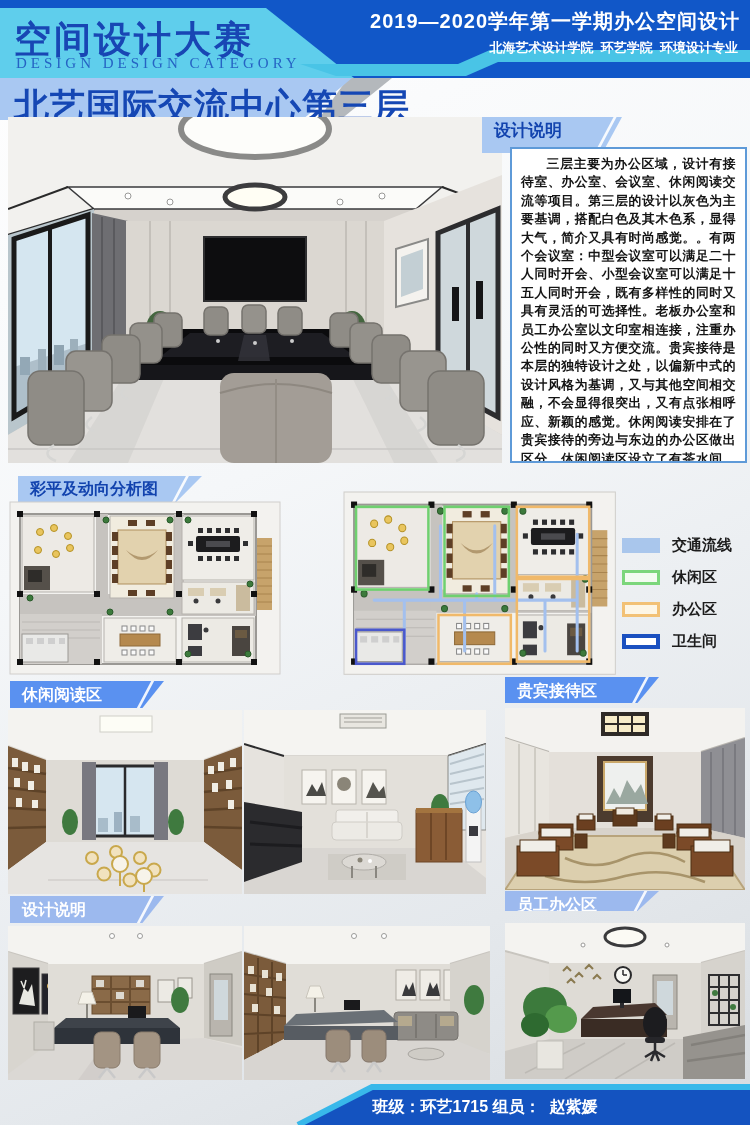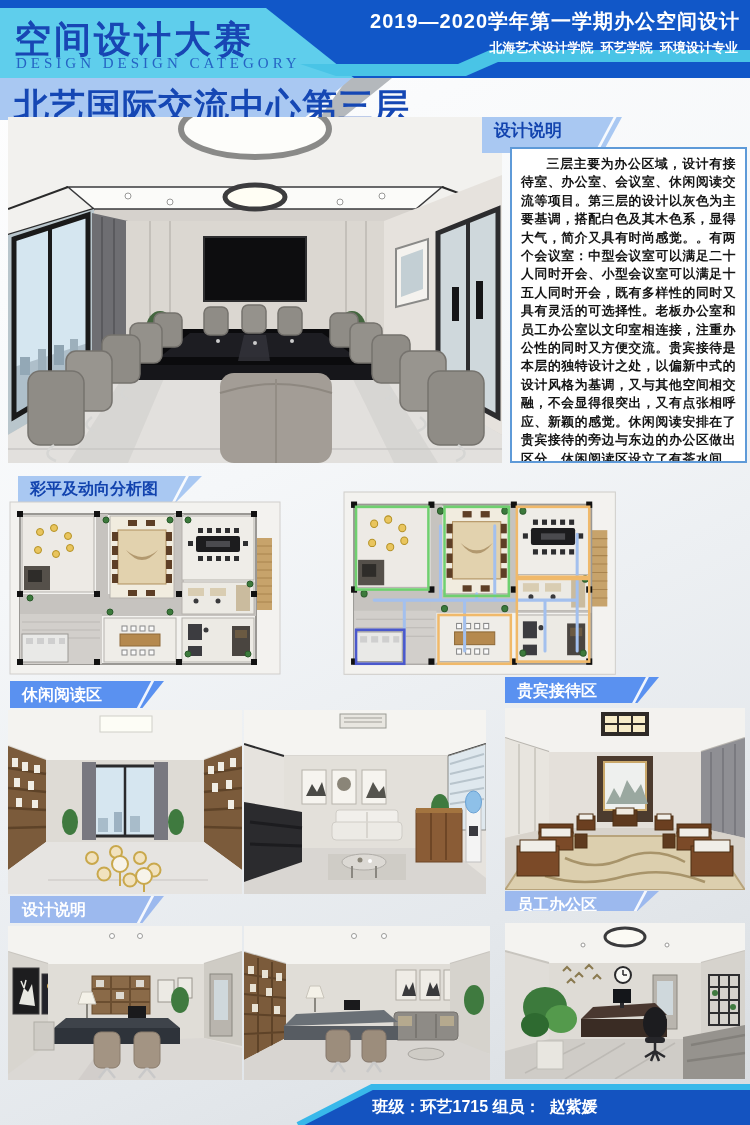--- a/index.html
+++ b/index.html
@@ -318,20 +318,38 @@
         <rect x="12" y="14" width="72" height="78" stroke="#6fd06f" stroke-width="2.5"></rect>
         <rect x="100" y="14" width="64" height="84" stroke="#6fd06f" stroke-width="2.5"></rect>
         <rect x="172" y="14" width="72" height="66" stroke="#f0b96a" stroke-width="2.5"></rect>
         <rect x="94" y="116" width="72" height="46" stroke="#f0b96a" stroke-width="2.5"></rect>
         <rect x="172" y="82" width="72" height="78" stroke="#f0b96a" stroke-width="2.5"></rect>
         <rect x="12" y="130" width="48" height="32" stroke="#4a58cc" stroke-width="2.5"></rect>
       </g>
     </g>
   </svg>
 
+  <div class="abs" id="legend">
+    <div class="legend-row">
+      <div class="swatch sw-flow"></div>
+      <div class="legend-label">交通流线</div>
+    </div>
+    <div class="legend-row">
+      <div class="swatch sw-leisure"></div>
+      <div class="legend-label">休闲区</div>
+    </div>
+    <div class="legend-row">
+      <div class="swatch sw-office"></div>
+      <div class="legend-label">办公区</div>
+    </div>
+    <div class="legend-row">
+      <div class="swatch sw-bath"></div>
+      <div class="legend-label">卫生间</div>
+    </div>
+  </div>
 
   <div class="tag tag-dark" id="tag-leisure">休闲阅读区</div>
   <div class="tag tag-dark" id="tag-vip">贵宾接待区</div>
 
   <svg class="abs" style="left:8px;top:710px" width="234" height="184" viewBox="0 0 234 184">
     <rect width="234" height="184" fill="#e8e5e1"></rect>
     <polygon points="0,0 234,0 234,36 196,50 38,50 0,36" fill="#f4f3f0"></polygon>
     <rect x="92" y="6" width="52" height="16" fill="#fdfdf6" stroke="#cfcfc8"></rect>
     <line x1="0" y1="36" x2="38" y2="50" stroke="#dddad4" stroke-width="2"></line>
       <line x1="234" y1="36" x2="196" y2="50" stroke="#dddad4" stroke-width="2"></line>

